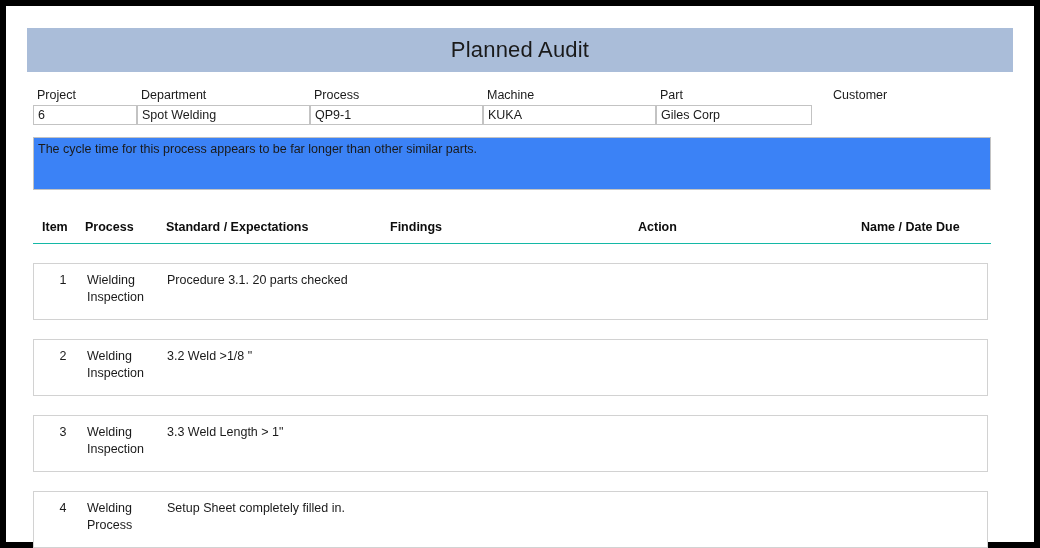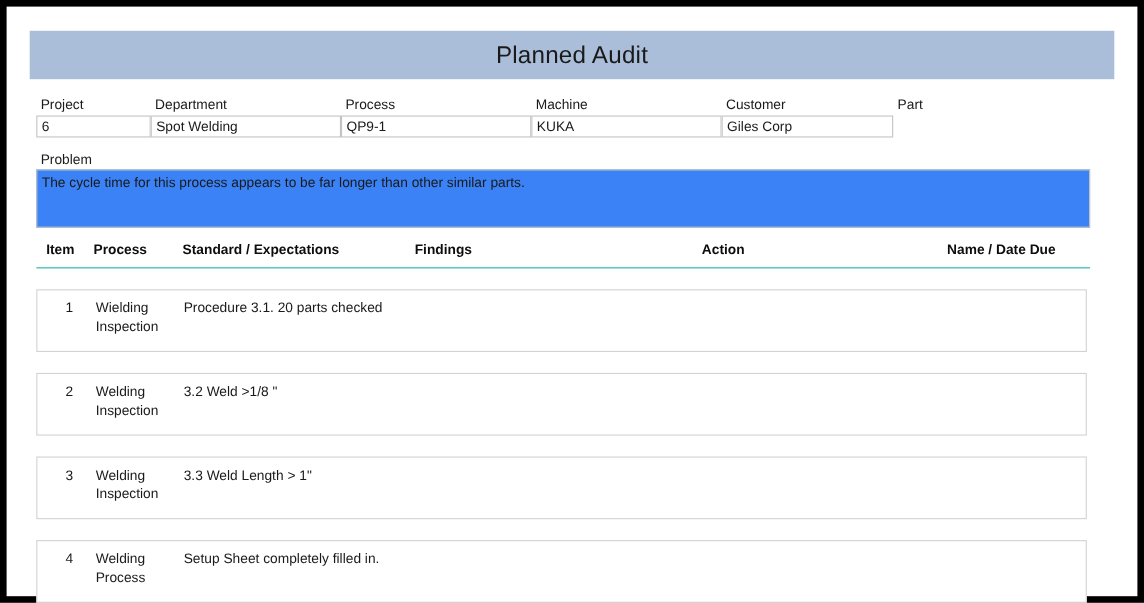--- a/index.html
+++ b/index.html
@@ -134,21 +134,21 @@
     top: 0;
     font-size: 12.5px;
     font-weight: bold;
     color: #0d0d0d;
     line-height: 20px;
     white-space: nowrap;
   }
   .th-item     { left: 9px;   }
   .th-process  { left: 52px;  }
   .th-standard { left: 133px; }
-  .th-findings { left: 344px; }
+  .th-findings { left: 357px; }
   .th-action   { left: 605px; }
   .th-name     { left: 828px; }
 
   .audit-row {
     position: relative;
     width: 955px;
     height: 57px;
     border: 1px solid #d2d2d2;
     box-sizing: border-box;
     background: #ffffff;
@@ -202,35 +202,34 @@
     <span class="title-text">Planned Audit</span>
   </div>
 
   <div class="fields-strip">
 
     <div class="field-label-row">
       <div class="field-cell-label col-project">Project</div>
       <div class="field-cell-label col-department">Department</div>
       <div class="field-cell-label col-process">Process</div>
       <div class="field-cell-label col-machine">Machine</div>
+      <div class="field-cell-label col-part">Part</div>
       <div class="field-cell-label col-customer">Customer</div>
-      <div class="field-cell-label col-part">Part</div>
     </div>
 
     <div class="field-input-row">
       <div class="field-cell-input col-project">6</div>
       <div class="field-cell-input col-department">Spot Welding</div>
       <div class="field-cell-input col-process">QP9-1</div>
       <div class="field-cell-input col-machine">KUKA</div>
       <div class="field-cell-input col-customer">Giles Corp</div>
     </div>
   </div>
 
   <div class="problem-block">
-    <div class="problem-label">Problem</div>
     <div class="problem-box">The cycle time for this process appears to be far longer than other similar parts.</div>
   </div>
 
   <div class="audit-table">
 
     <div class="audit-head">
       <span class="th th-item">Item</span>
       <span class="th th-process">Process</span>
       <span class="th th-standard">Standard / Expectations</span>
       <span class="th th-findings">Findings</span>

